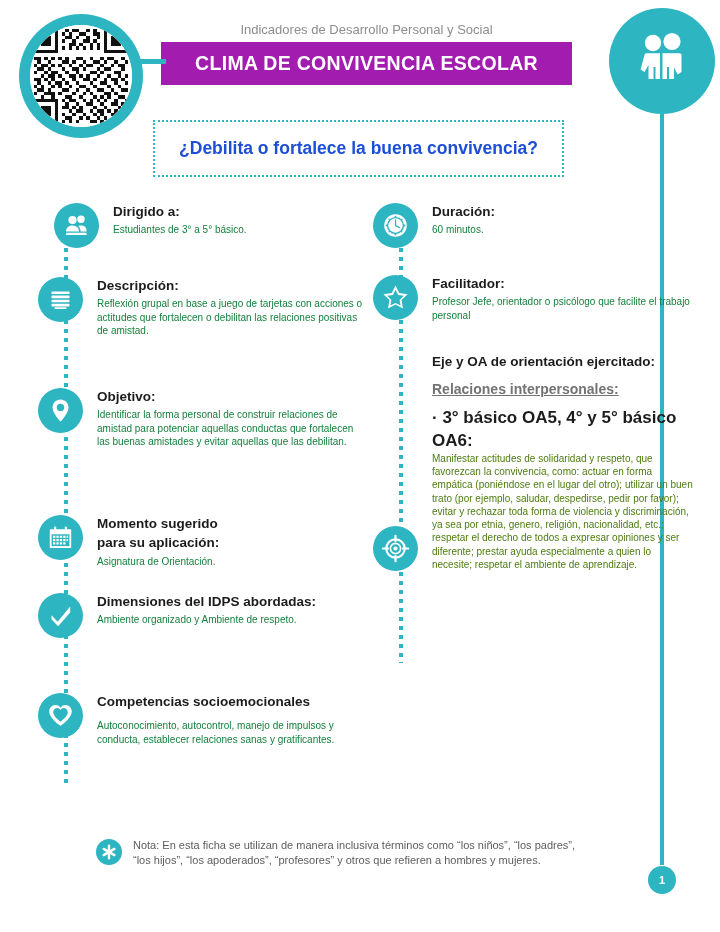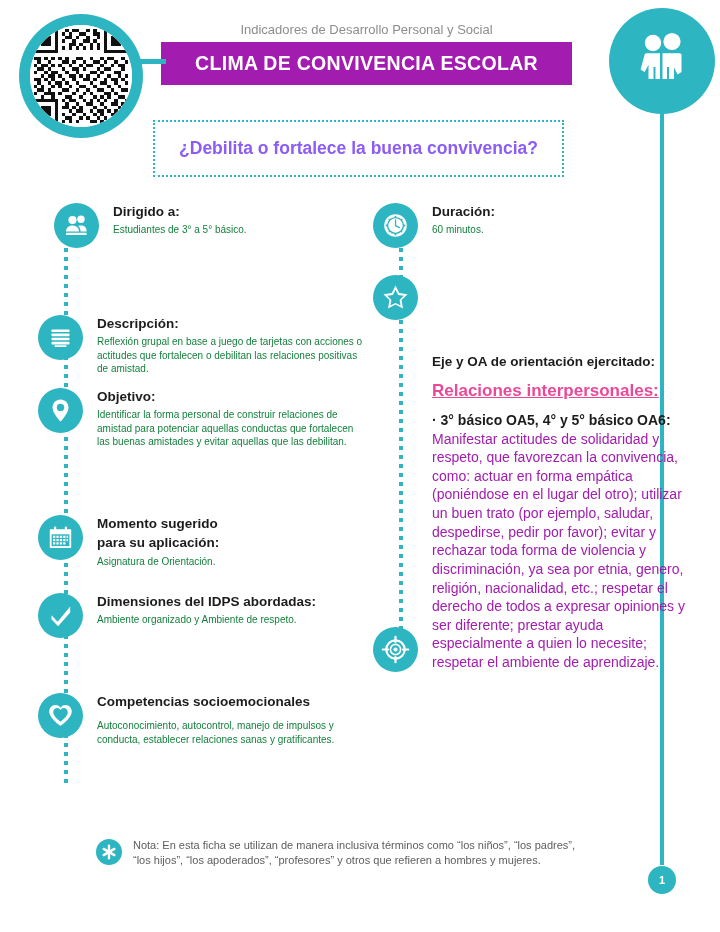--- a/index.html
+++ b/index.html
@@ -129,21 +129,21 @@
     width: 411px;
     height: 57px;
     border: 2px dotted #2eb5c2;
     display: flex;
     align-items: center;
     justify-content: center;
   }
   .title-box-text {
     font-size: 17.5px;
     font-weight: bold;
-    color: #8b5cf6;
+    color: #1d4ed8;
     text-align: center;
     white-space: nowrap;
   }
 
   
   .col-left {
     position: absolute;
     left: 38px;
     top: 203px;
     width: 330px;
@@ -197,48 +197,48 @@
     line-height: 1.22;
     margin-bottom: 3px;
   }
   .item-text {
     font-size: 10px;
     color: #15803d;
     line-height: 1.32;
   }
 
   .item-left-1 { position: absolute; left: 16px; top: 0; width: 330px; }
-  .item-left-2 { position: absolute; left: 0; top: 74px; width: 330px; margin-top: 38px; }
+  .item-left-2 { position: absolute; left: 0; top: 74px; width: 330px; }
   .item-left-3 { position: absolute; left: 0; top: 185px; width: 330px; }
   .item-left-4 { position: absolute; left: 0; top: 312px; width: 330px; }
   .item-left-5 { position: absolute; left: 0; top: 390px; width: 330px; }
   .item-left-6 { position: absolute; left: 0; top: 490px; width: 330px; }
 
   .item-right-1 { position: absolute; left: 0; top: 0; width: 320px; }
   .item-right-2 { position: absolute; left: 0; top: 72px; width: 320px; }
   .item-right-3 { position: absolute; left: 0; top: 150px; width: 320px; align-items: flex-end; }
 
   .sub-head {
-    font-size: 17px;
+    font-size: 14px;
     font-weight: bold;
-    color: #ec4899;
+    color: #737373;
     text-decoration: underline;
     margin-top: 8px;
     margin-bottom: 10px;
     display: inline-block;
   }
   .oa-head {
-    font-size: 14px;
+    font-size: 17px;
     font-weight: bold;
     color: #1c1c1c;
     line-height: 1.3;
   }
   .oa-body {
-    font-size: 14px;
-    color: #a21caf;
+    font-size: 10px;
+    color: #4d7c0f;
     line-height: 1.33;
   }
 
   
   .note {
     position: absolute;
     left: 96px;
     top: 838px;
     width: 530px;
     display: flex;
@@ -650,20 +650,24 @@
       </div>
     </div>
 
     <div class="item item-right-2">
       <div class="badge">
         <svg width="29" height="29" viewBox="0 0 29 29">
           <path d="M14.5 2.4 L18.2 10 L26.6 11.2 L20.5 17.1 L22 25.4 L14.5 21.5 L7 25.4 L8.5 17.1 L2.4 11.2 L10.8 10 Z" fill="#ffffff"></path>
           <path d="M14.5 6.8 L17.1 12 L22.8 12.8 L18.6 16.9 L19.6 22.6 L14.5 19.9 L9.4 22.6 L10.4 16.9 L6.2 12.8 L11.9 12 Z" fill="#2eb5c2"></path>
         </svg>
       </div>
+      <div class="item-body">
+        <div class="item-head">Facilitador:</div>
+        <div class="item-text">Profesor Jefe, orientador o psicólogo que facilite el trabajo personal</div>
+      </div>
     </div>
 
     <div class="item item-right-3">
       <div class="badge">
         <svg width="29" height="29" viewBox="0 0 29 29">
           <g stroke="#ffffff" fill="none">
             <circle cx="14.5" cy="14.5" r="9.2" stroke-width="2.2"></circle>
             <circle cx="14.5" cy="14.5" r="5.1" stroke-width="1.6"></circle>
           </g>
           <circle cx="14.5" cy="14.5" r="2.1" fill="#ffffff"></circle>

